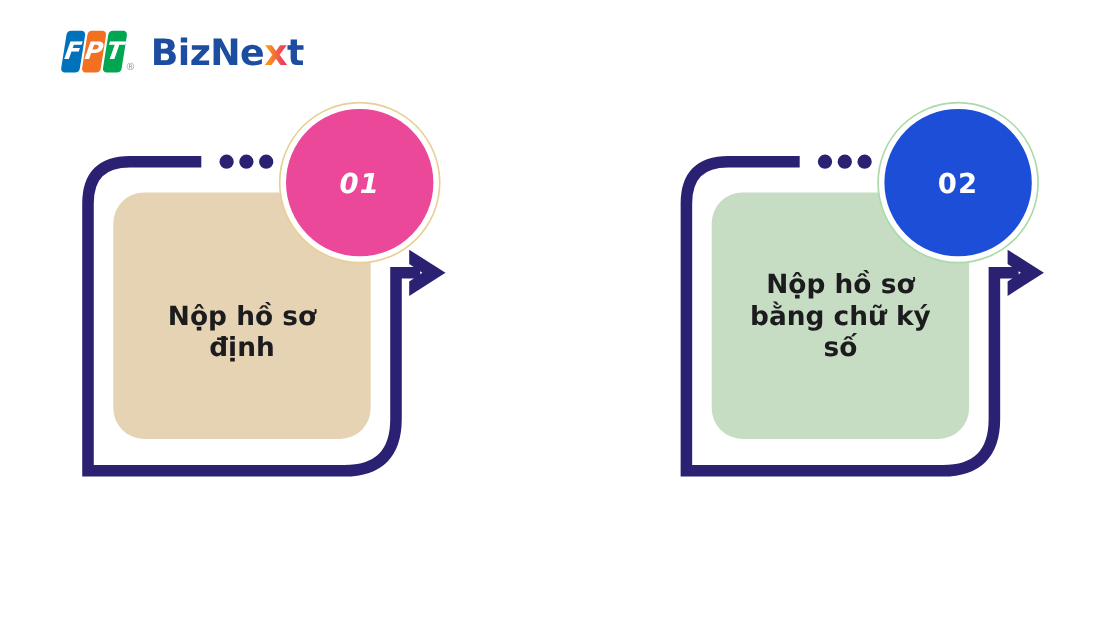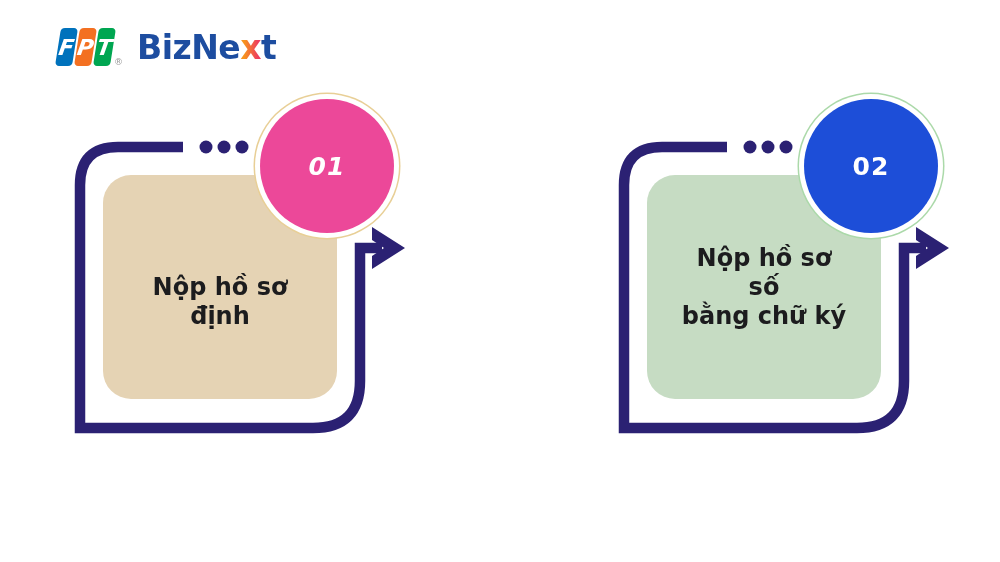--- a/index.html
+++ b/index.html
@@ -79,22 +79,22 @@
     <svg class="step-frame" viewBox="0 0 360 360">
       <path class="frame-stroke" d="M123 57 H58 Q20 57 20 95 V338 H253 Q300 338 300 291 V158 H322"></path>
       <circle class="frame-fill" cx="146" cy="57" r="6.5"></circle>
       <circle class="frame-fill" cx="164" cy="57" r="6.5"></circle>
       <circle class="frame-fill" cx="182" cy="57" r="6.5"></circle>
       <path class="frame-fill" d="M312 137 L345 158 L312 179 L312 166 L324 158 L312 150 Z"></path>
     </svg>
     <div class="step-card" style="background-color: rgb(198, 220, 195);">
       <div class="step-title">
         <span class="line">Nộp hồ sơ</span>
+        <span class="line">bằng chữ ký</span>
         <span class="line">số</span>
-        <span class="line">bằng chữ ký</span>
       </div>
     </div>
     <div class="step-circle" style="background-color: #1d4ed8;">
       <span>02</span>
     </div>
   </div>
 
 </div>
 
 </body></html>

